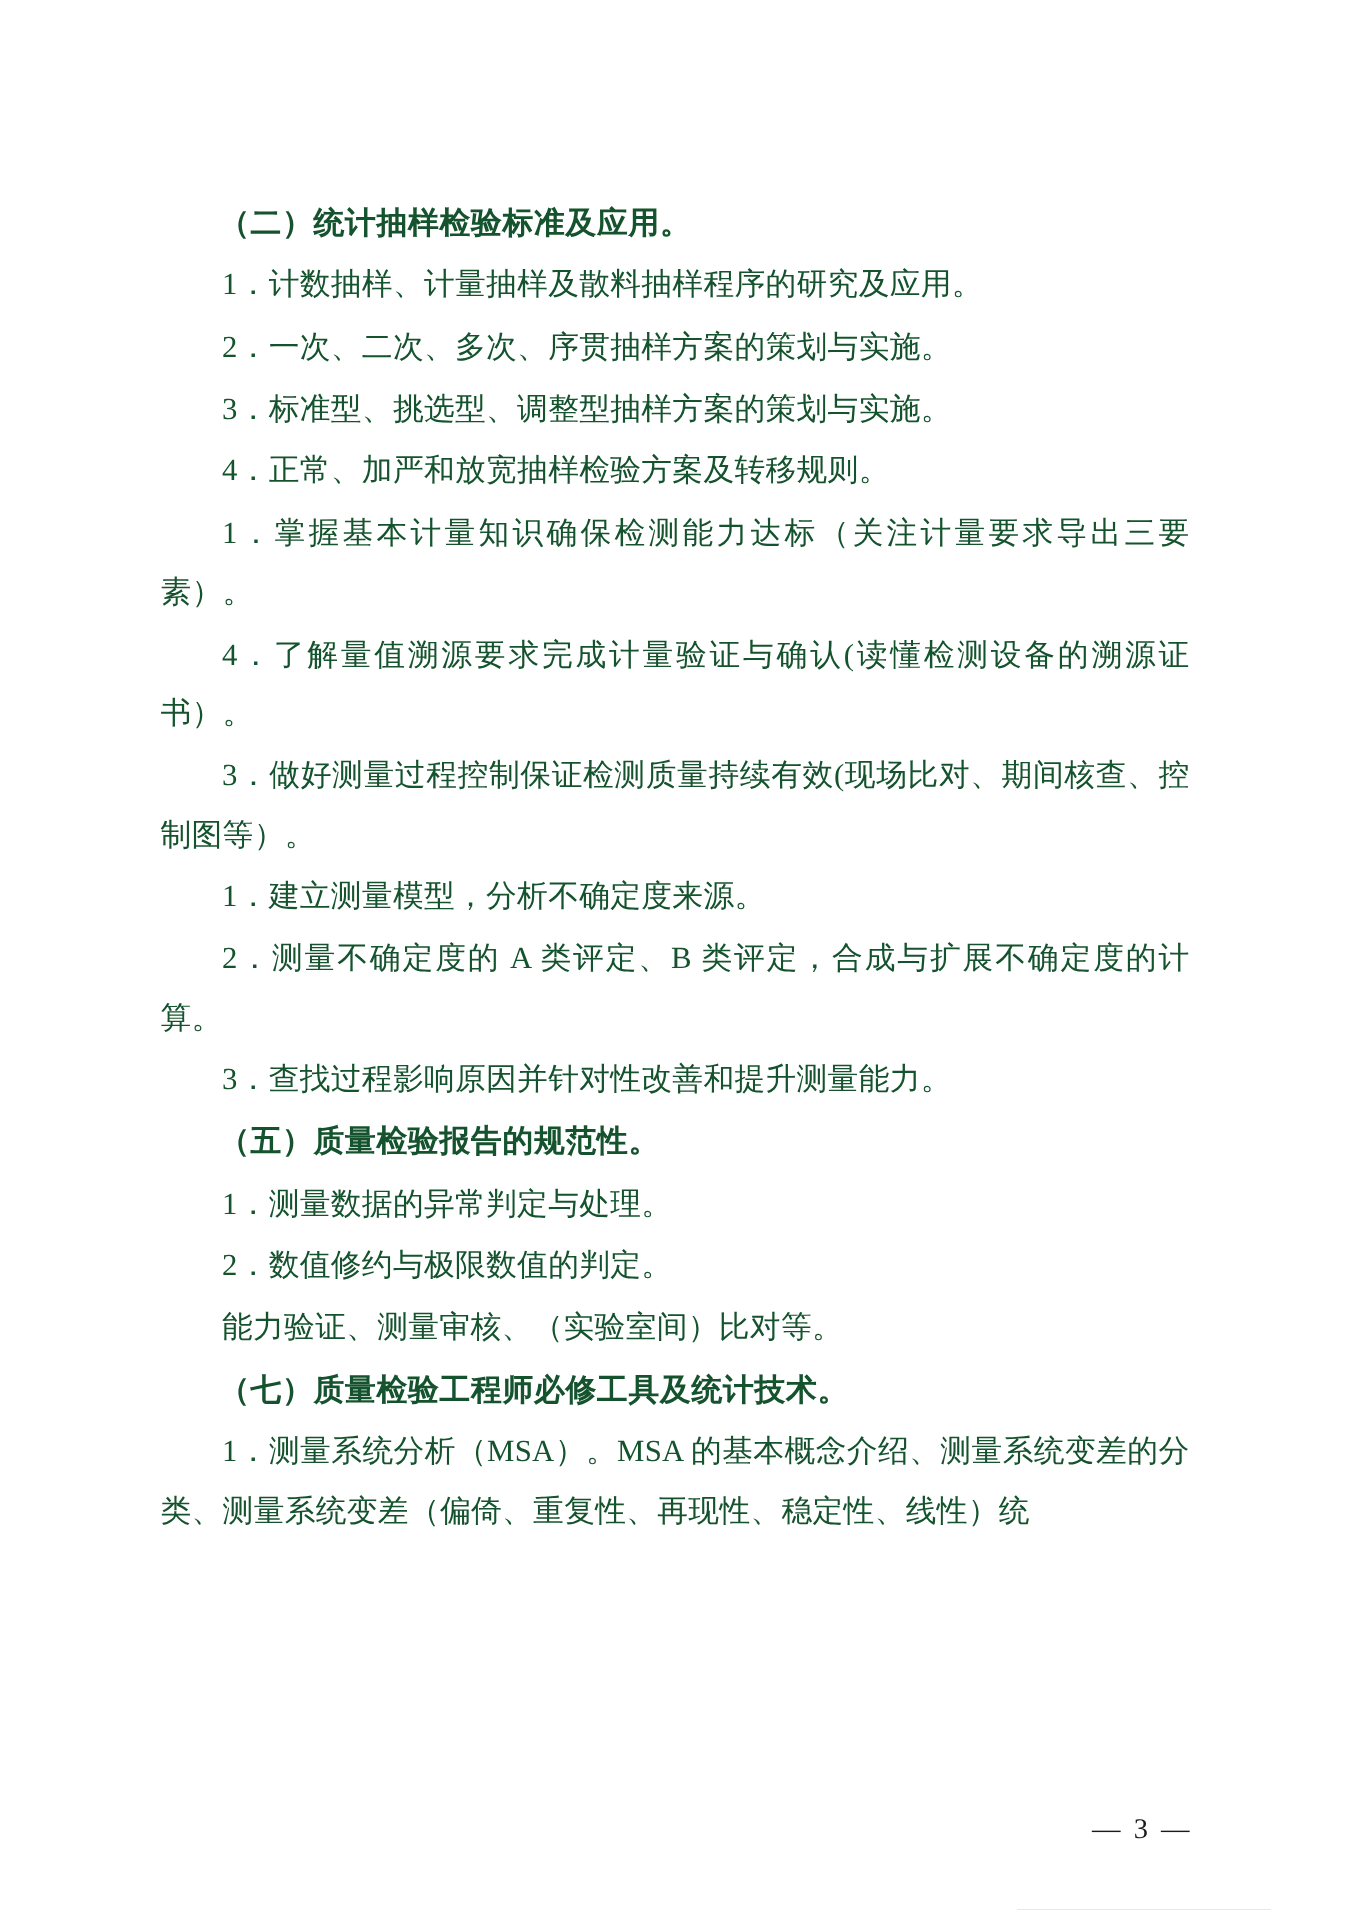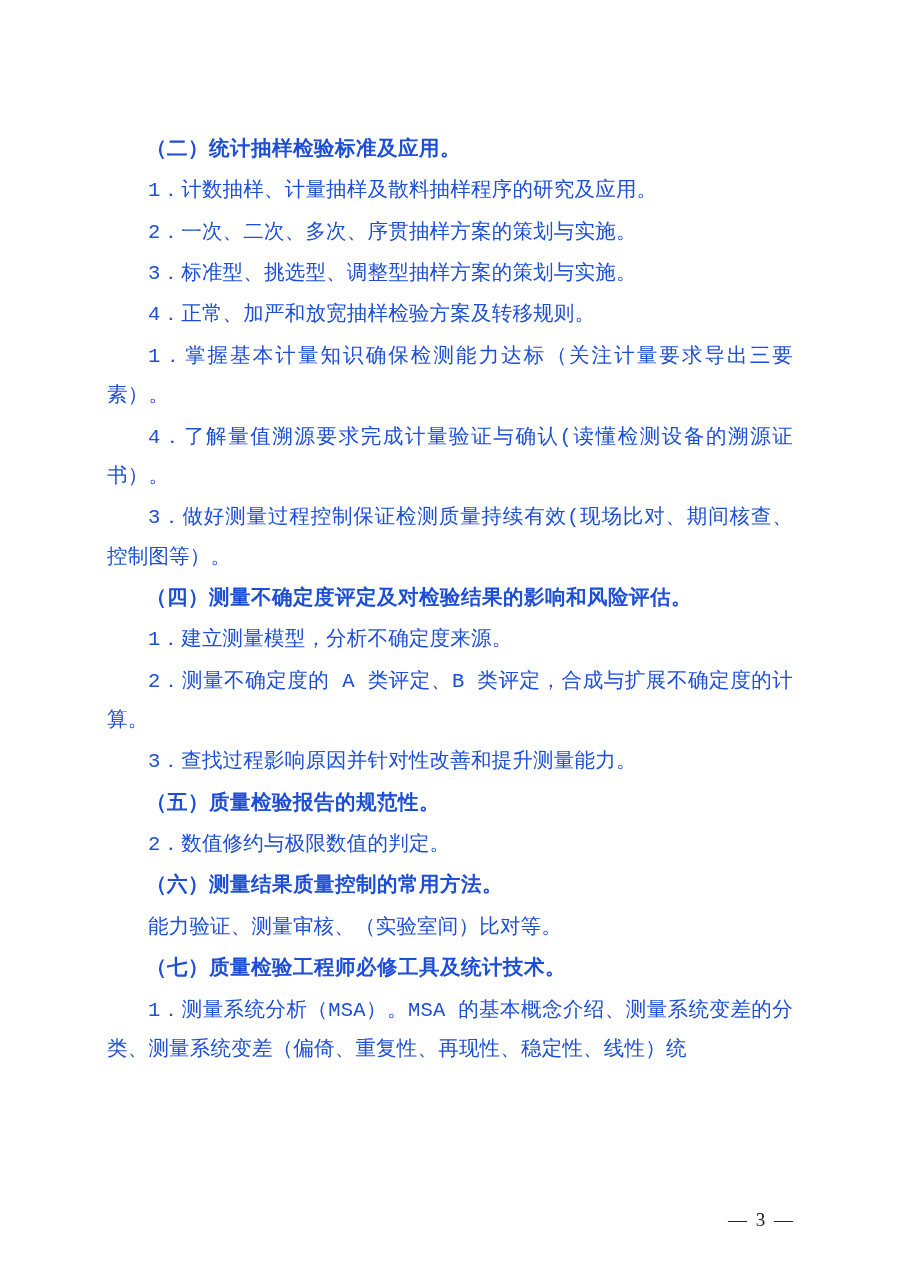--- a/index.html
+++ b/index.html
@@ -16,23 +16,22 @@
     background: #ffffff;
     margin: 0 auto;
     position: relative;
     box-sizing: border-box;
     padding: 130px 105px 60px 105px;
     overflow: hidden;
   }
   .doc-body {
     font-size: 20.5px;
     line-height: 1.92;
-    color: #1d4ed8;
+    color: #14532d;
     text-align: justify;
-    font-family: Liberation Mono, monospace;
   }
   .heading {
     font-weight: bold;
     text-indent: 2em;
     letter-spacing: 0.5px;
     margin: 0;
   }
   .para {
     text-indent: 2em;
     margin: 2px;
@@ -56,29 +55,28 @@
     <p class="heading">（二）统计抽样检验标准及应用。</p>
     <p class="para">1．计数抽样、计量抽样及散料抽样程序的研究及应用。</p>
     <p class="para">2．一次、二次、多次、序贯抽样方案的策划与实施。</p>
     <p class="para">3．标准型、挑选型、调整型抽样方案的策划与实施。</p>
     <p class="para">4．正常、加严和放宽抽样检验方案及转移规则。</p>
 
     <p class="para">1．掌握基本计量知识确保检测能力达标（关注计量要求导出三要素）。</p>
     <p class="para">4．了解量值溯源要求完成计量验证与确认(读懂检测设备的溯源证书）。</p>
     <p class="para">3．做好测量过程控制保证检测质量持续有效(现场比对、期间核查、控制图等）。</p>
 
-    <p class="heading">（四）测量不确定度评定及对检验结果的影响和风险评估。</p>
     <p class="para">1．建立测量模型，分析不确定度来源。</p>
     <p class="para">2．测量不确定度的 A 类评定、B 类评定，合成与扩展不确定度的计算。</p>
     <p class="para">3．查找过程影响原因并针对性改善和提升测量能力。</p>
 
     <p class="heading">（五）质量检验报告的规范性。</p>
+    <p class="para">1．测量数据的异常判定与处理。</p>
     <p class="para">2．数值修约与极限数值的判定。</p>
 
-    <p class="heading">（六）测量结果质量控制的常用方法。</p>
     <p class="para">能力验证、测量审核、（实验室间）比对等。</p>
 
     <p class="heading">（七）质量检验工程师必修工具及统计技术。</p>
     <p class="para">1．测量系统分析（MSA）。MSA 的基本概念介绍、测量系统变差的分类、测量系统变差（偏倚、重复性、再现性、稳定性、线性）统</p>
 
   </div>
 
   <div class="page-number">— 3 —</div>
 </div>
 

